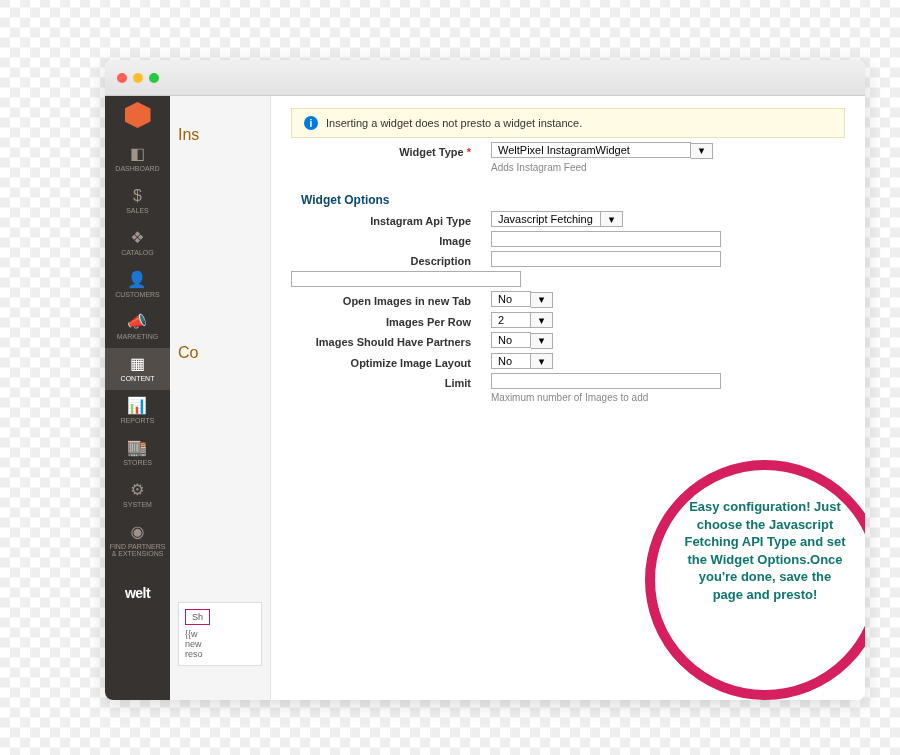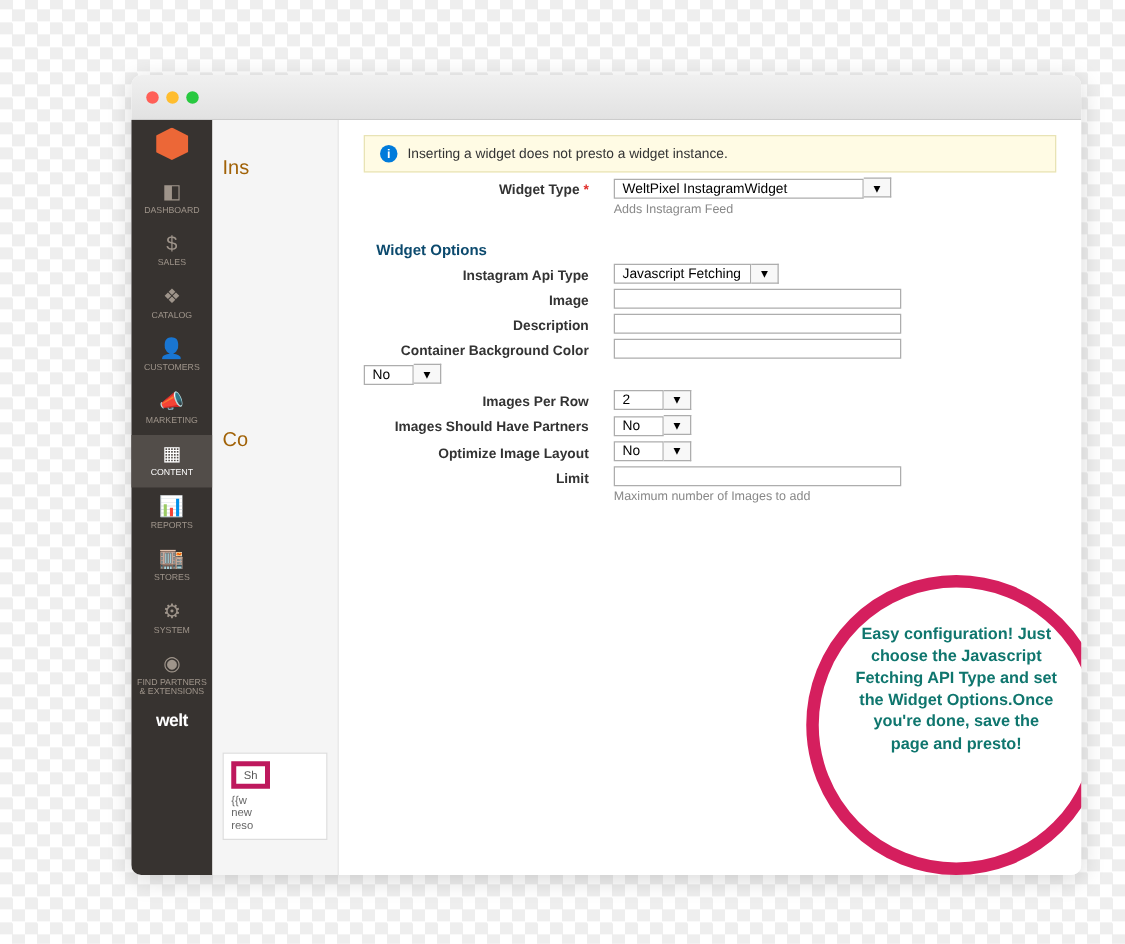--- a/index.html
+++ b/index.html
@@ -7,26 +7,26 @@
 .browser{position:absolute;left:105px;top:60px;width:760px;height:640px;background:#fff;border-radius:8px;overflow:hidden;box-shadow:0 4px 20px rgba(0,0,0,.15)}
 .chrome-bar{height:36px;background:linear-gradient(#f0f0f0,#e2e2e2);border-bottom:1px solid #ccc;display:flex;align-items:center;padding:0 12px;gap:6px}
 .dot{width:10px;height:10px;border-radius:50%}
 .r{background:#ff5f57}.y{background:#ffbd2e}.g{background:#28c940}
 .app{display:flex;height:604px;background:#fff}
 .sidebar{width:65px;background:#373330;color:#9e948a;display:flex;flex-direction:column;align-items:center;padding-top:6px;font-size:7px;text-align:center}
 .logo{width:26px;height:26px;background:#ec6737;margin-bottom:10px;clip-path:polygon(50% 0,100% 25%,100% 75%,50% 100%,0 75%,0 25%)}
 .nav-item{width:100%;padding:8px 2px;cursor:pointer;text-transform:uppercase}
 .nav-item.active{background:#524d49;color:#fff}
 .nav-ico{font-size:16px;line-height:1;margin-bottom:3px}
-.welt{font-size:14px;font-weight:600;color:#fff;margin-top:3px;letter-spacing:-0.5px}
+.welt{font-size:14px;font-weight:600;color:#fff;margin-top:20px;letter-spacing:-0.5px}
 .main{flex:1;background:#f5f5f5;position:relative;overflow:hidden}
 .partial{position:absolute;left:0;top:0;width:100px;height:100%;background:#f5f5f5;padding:12px 8px;font-size:10px;color:#555}
 .partial h1{font-size:16px;font-weight:400;color:#a16207;margin:18px 0}
 .partial .card{background:#fff;border:1px solid #ddd;padding:6px;margin-top:240px;font-size:9px}
-.sh{border:4px solid #be185d;padding:2px 6px;display:inline-block;margin-bottom:4px;font-size:9px}
+.sh{border:1px solid #be185d;padding:2px 6px;display:inline-block;margin-bottom:4px;font-size:9px}
 .panel{position:absolute;left:100px;top:0;right:0;bottom:0;background:#fff;border-left:1px solid #e3e3e3;padding:12px 20px 20px}
 .notice{background:#fffbe4;border:1px solid #e8e3b5;padding:7px 12px;font-size:11px;color:#333;display:flex;align-items:center;gap:8px}
 .notice-ico{width:14px;height:14px;border-radius:50%;background:#007bdb;color:#fff;font-size:10px;display:flex;align-items:center;justify-content:center;font-weight:700}
 .row{display:flex;align-items:flex-start;margin-top:4px}
 .lbl{width:200px;text-align:right;padding-right:20px;padding-top:4px;font-size:11px;font-weight:600;color:#333}
 .req::after{content:" *";color:#e02b27}
 .ctrl{flex:1}
 .sel,.inp{border:1px solid #adadad;background:#fff;height:16px;font-size:11px;padding:0 6px;font-family:inherit}
 .sel{display:inline-flex;align-items:center}
 .sel-main{width:200px}
@@ -132,25 +132,25 @@
           <div class="lbl">Image</div>
           <div class="ctrl"><input class="inp" value="" style=""></div>
         </div>
 
         <div class="row">
           <div class="lbl">Description</div>
           <div class="ctrl"><input class="inp" value="" style=""></div>
         </div>
 
         <div class="row">
-          <div class="lbl">Container Background Color</div>
           <div class="ctrl"><input class="inp" value="" style=""></div>
         </div>
 
         <div class="row">
+          <div class="lbl">Open Images in new Tab</div>
           <div class="ctrl"><span class="sel sel-sm">No</span><span class="sel sel-btn">▾</span></div>
         </div>
 
         <div class="row">
           <div class="lbl">Images Per Row</div>
           <div class="ctrl"><span class="sel sel-sm">2</span><span class="sel sel-btn">▾</span></div>
         </div>
 
         <div class="row">
           <div class="lbl">Images Should Have Partners</div>

